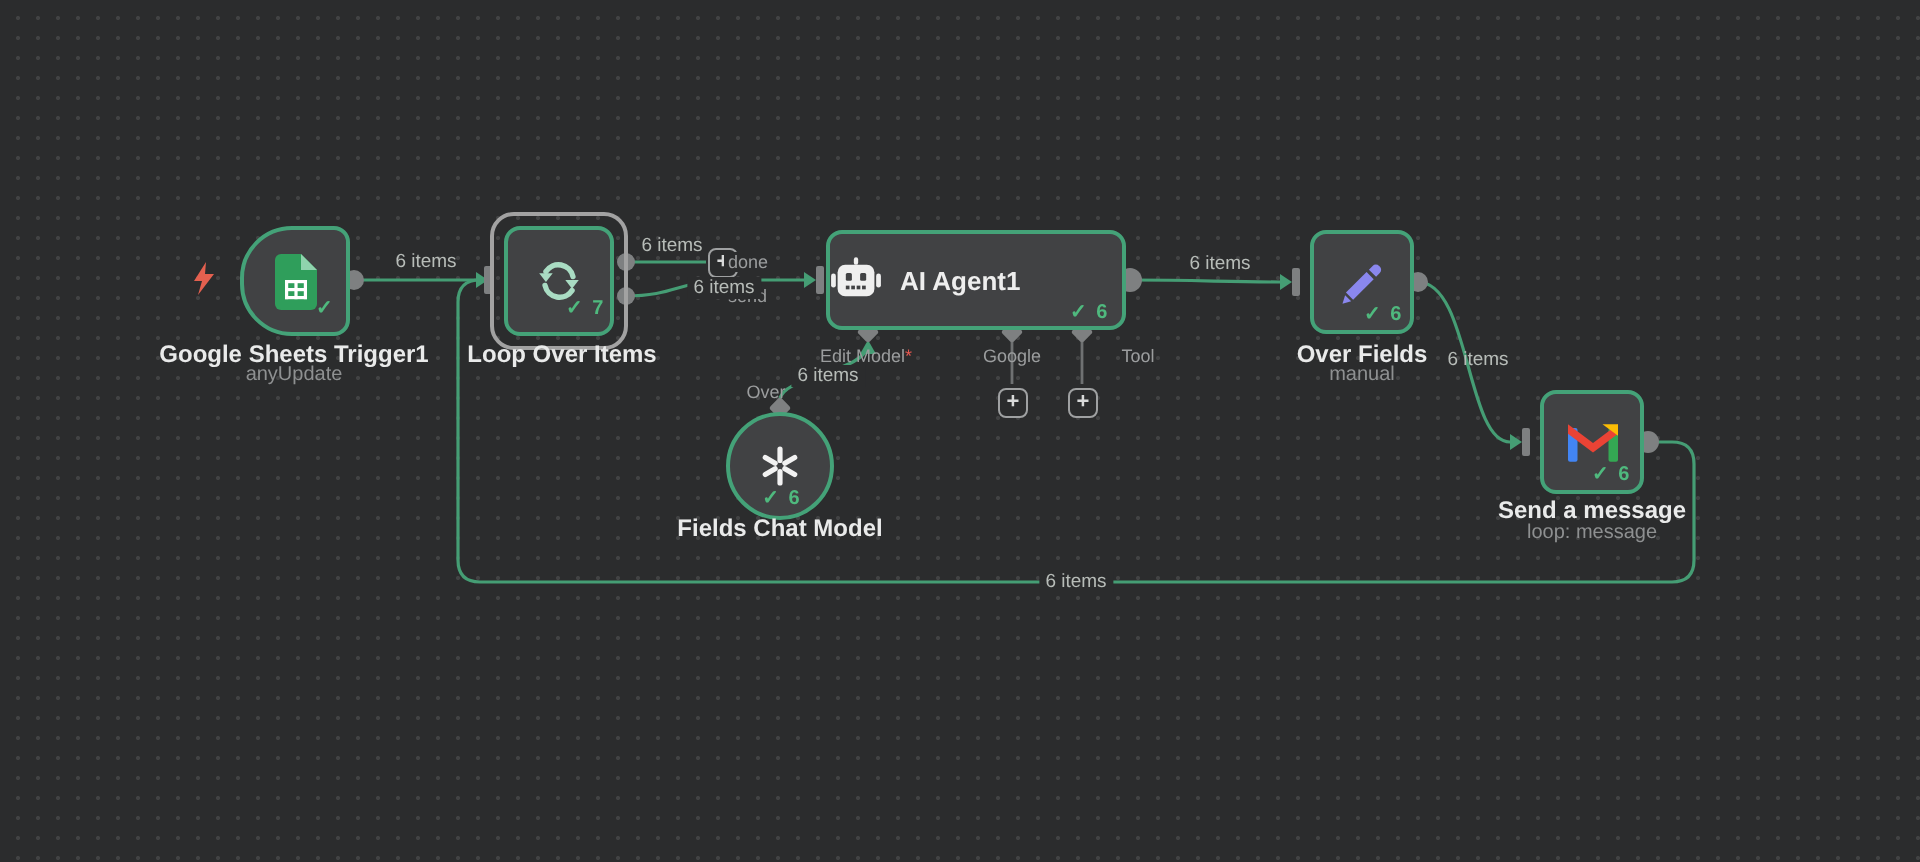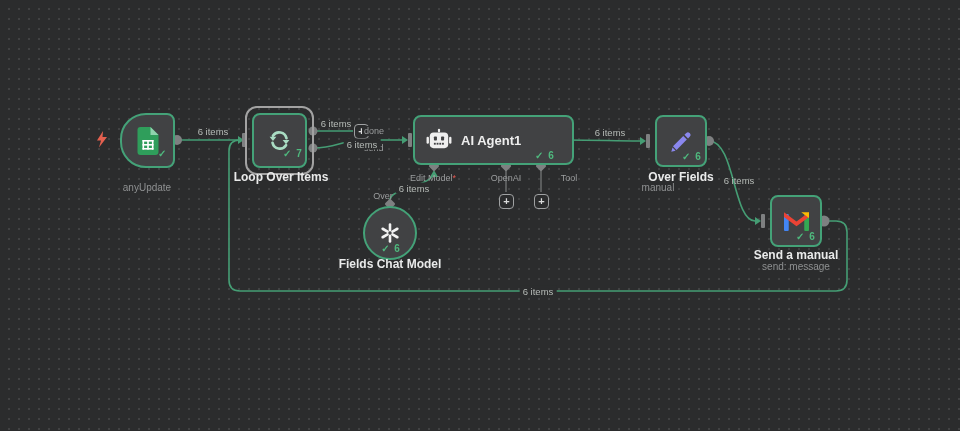--- a/index.html
+++ b/index.html
@@ -9,21 +9,21 @@
     background-image:radial-gradient(#414243 1px, transparent 1.1px);
     background-size:10px 10px;background-position:4px 4px;
     font-family:"Liberation Sans",sans-serif;
   }
   .conn-svg{position:absolute;left:0;top:0;width:960px;height:431px;}
   .node{position:absolute;background:#414244;border:2px solid #44a278;box-sizing:content-box;
         display:flex;align-items:center;justify-content:center;}
   .node.square{border-radius:8px;}
   .node.trigger{border-radius:26px 8px 8px 26px;}
   .node.round{border-radius:50%;}
-  .node.wide{justify-content:flex-start;padding-left:11px;}
+  .node.wide{justify-content:flex-start;}
   .sel-outline{position:absolute;border:2px solid #a2a2a2;border-radius:12px;background:transparent;}
   .ntitle{position:absolute;font-size:12px;font-weight:600;color:#e9eaea;white-space:nowrap;transform:translateX(-50%);}
   .nsub{position:absolute;font-size:10px;color:#8e9091;white-space:nowrap;transform:translateX(-50%);}
   .agent-title{position:absolute;font-size:13px;font-weight:600;color:#eeeeee;white-space:nowrap;}
   .check{position:absolute;font-size:10px;font-weight:600;color:#4fb97e;white-space:nowrap;letter-spacing:1px;}
   .check.center{transform:translateX(-50%);}
   .clabel{position:absolute;font-size:9.5px;color:#b7bcb8;white-space:nowrap;transform:translate(-50%,-50%);}
   .clabel.mask{background:#2b2c2d;padding:0 3px;}
   .plabel{position:absolute;font-size:9px;color:#9b9d9e;white-space:nowrap;}
   .plabel.centered{transform:translateX(-50%);}
@@ -91,20 +91,21 @@
         <rect x="5" y="21" width="11" height="1.6"></rect>
         <rect x="5" y="13" width="1.6" height="9.6"></rect>
         <rect x="9.7" y="13" width="1.6" height="9.6"></rect>
         <rect x="14.4" y="13" width="1.6" height="9.6"></rect>
       </g>
     </svg>
   </div>
   <div class="check" style="left:158px;top:148px">
     <span>✓</span>
   </div>
+  <div class="ntitle" style="left:147px;top:170px">Google Sheets Trigger1</div>
   <div class="nsub" style="left:147px;top:182px">anyUpdate</div>
 
   <div class="sel-outline" style="left:245px;top:106px;width:65px;height:65px"></div>
   <div class="node square" style="left:252px;top:113px;width:51px;height:51px">
     <svg width="27" height="27" viewBox="0 0 24 24">
       <g stroke="#a9dcc3" stroke-width="2.4" fill="none" stroke-linecap="round">
         <path d="M18.2,10 a6.6,6.6 0 0 0 -12,-2.2"></path>
         <path d="M5.8,14 a6.6,6.6 0 0 0 12,2.2"></path>
       </g>
       <g fill="#a9dcc3">
@@ -134,53 +135,53 @@
       </g>
     </svg>
     <div class="agent-title" style="position:static;margin-left:9px">AI Agent1</div>
   </div>
   <div class="check" style="left:535px;top:150px">
     <span>✓</span> <span>6</span>
   </div>
   <div class="plabel centered" style="left:433px;top:173px">
     <span>Edit Model</span><span class="req">*</span>
   </div>
-  <div class="plabel centered" style="left:506px;top:173px">OpenAI</div>
+  <div class="plabel centered" style="left:506px;top:173px">Google</div>
   <div class="plabel centered" style="left:569px;top:173px">Tool</div>
 
   <div class="plus-btn" style="left:354px;top:124px">+</div>
   <div class="plus-btn" style="left:499px;top:194px">+</div>
   <div class="plus-btn" style="left:534px;top:194px">+</div>
 
   <div class="node square" style="left:655px;top:115px;width:48px;height:48px">
     <svg width="26" height="26" viewBox="0 0 24 24">
       <path d="M4.6,16.9 L14.1,7.4 L17.4,10.7 L7.9,20.2 Z" fill="#8a87ee"></path>
       <path d="M15.2,6.3 L16.9,4.6 a2.1,2.1 0 0 1 3,0 l0.3,0.3 a2.1,2.1 0 0 1 0,3 L18.5,9.6 Z" fill="#8a87ee"></path>
       <path d="M4.2,18.1 L7,20.9 L3,22 Z" fill="#8a87ee"></path>
     </svg>
   </div>
   <div class="check" style="left:682px;top:151px">
     <span>✓</span> <span>6</span>
   </div>
   <div class="ntitle" style="left:681px;top:170px">Over Fields</div>
-  <div class="nsub" style="left:658px;top:182px">manual</div>
+  <div class="nsub" style="left:681px;top:182px">manual</div>
 
   <div class="node square" style="left:770px;top:195px;width:48px;height:48px">
     <svg width="25" height="19" viewBox="0 0 20 15">
       <rect x="0" y="1.5" width="3.8" height="13.5" rx="0.8" fill="#4285F4"></rect>
       <rect x="16.2" y="1.5" width="3.8" height="13.5" rx="0.8" fill="#34A853"></rect>
       <polygon points="0,0 10,7.5 20,0 20,3.8 10,11.3 0,3.8" fill="#EA4335"></polygon>
       <polygon points="13.8,0 20,0 20,4.6" fill="#FBBC04"></polygon>
     </svg>
   </div>
   <div class="check" style="left:796px;top:231px">
     <span>✓</span> <span>6</span>
   </div>
-  <div class="ntitle" style="left:796px;top:248px">Send a manual</div>
-  <div class="nsub" style="left:796px;top:261px">send: message</div>
+  <div class="ntitle" style="left:796px;top:248px">Send a message</div>
+  <div class="nsub" style="left:796px;top:261px">loop: message</div>
 
   <div class="node round" style="left:363px;top:206px;width:50px;height:50px">
     <svg width="24" height="24" viewBox="0 0 24 24">
       <g fill="#f2f2f2">
         <rect x="10.7" y="2.2" width="2.6" height="8.3" rx="1.3" transform="rotate(0 12 12)"></rect>
         <rect x="10.7" y="2.2" width="2.6" height="8.3" rx="1.3" transform="rotate(60 12 12)"></rect>
         <rect x="10.7" y="2.2" width="2.6" height="8.3" rx="1.3" transform="rotate(120 12 12)"></rect>
         <rect x="10.7" y="2.2" width="2.6" height="8.3" rx="1.3" transform="rotate(180 12 12)"></rect>
         <rect x="10.7" y="2.2" width="2.6" height="8.3" rx="1.3" transform="rotate(240 12 12)"></rect>
         <rect x="10.7" y="2.2" width="2.6" height="8.3" rx="1.3" transform="rotate(300 12 12)"></rect>

